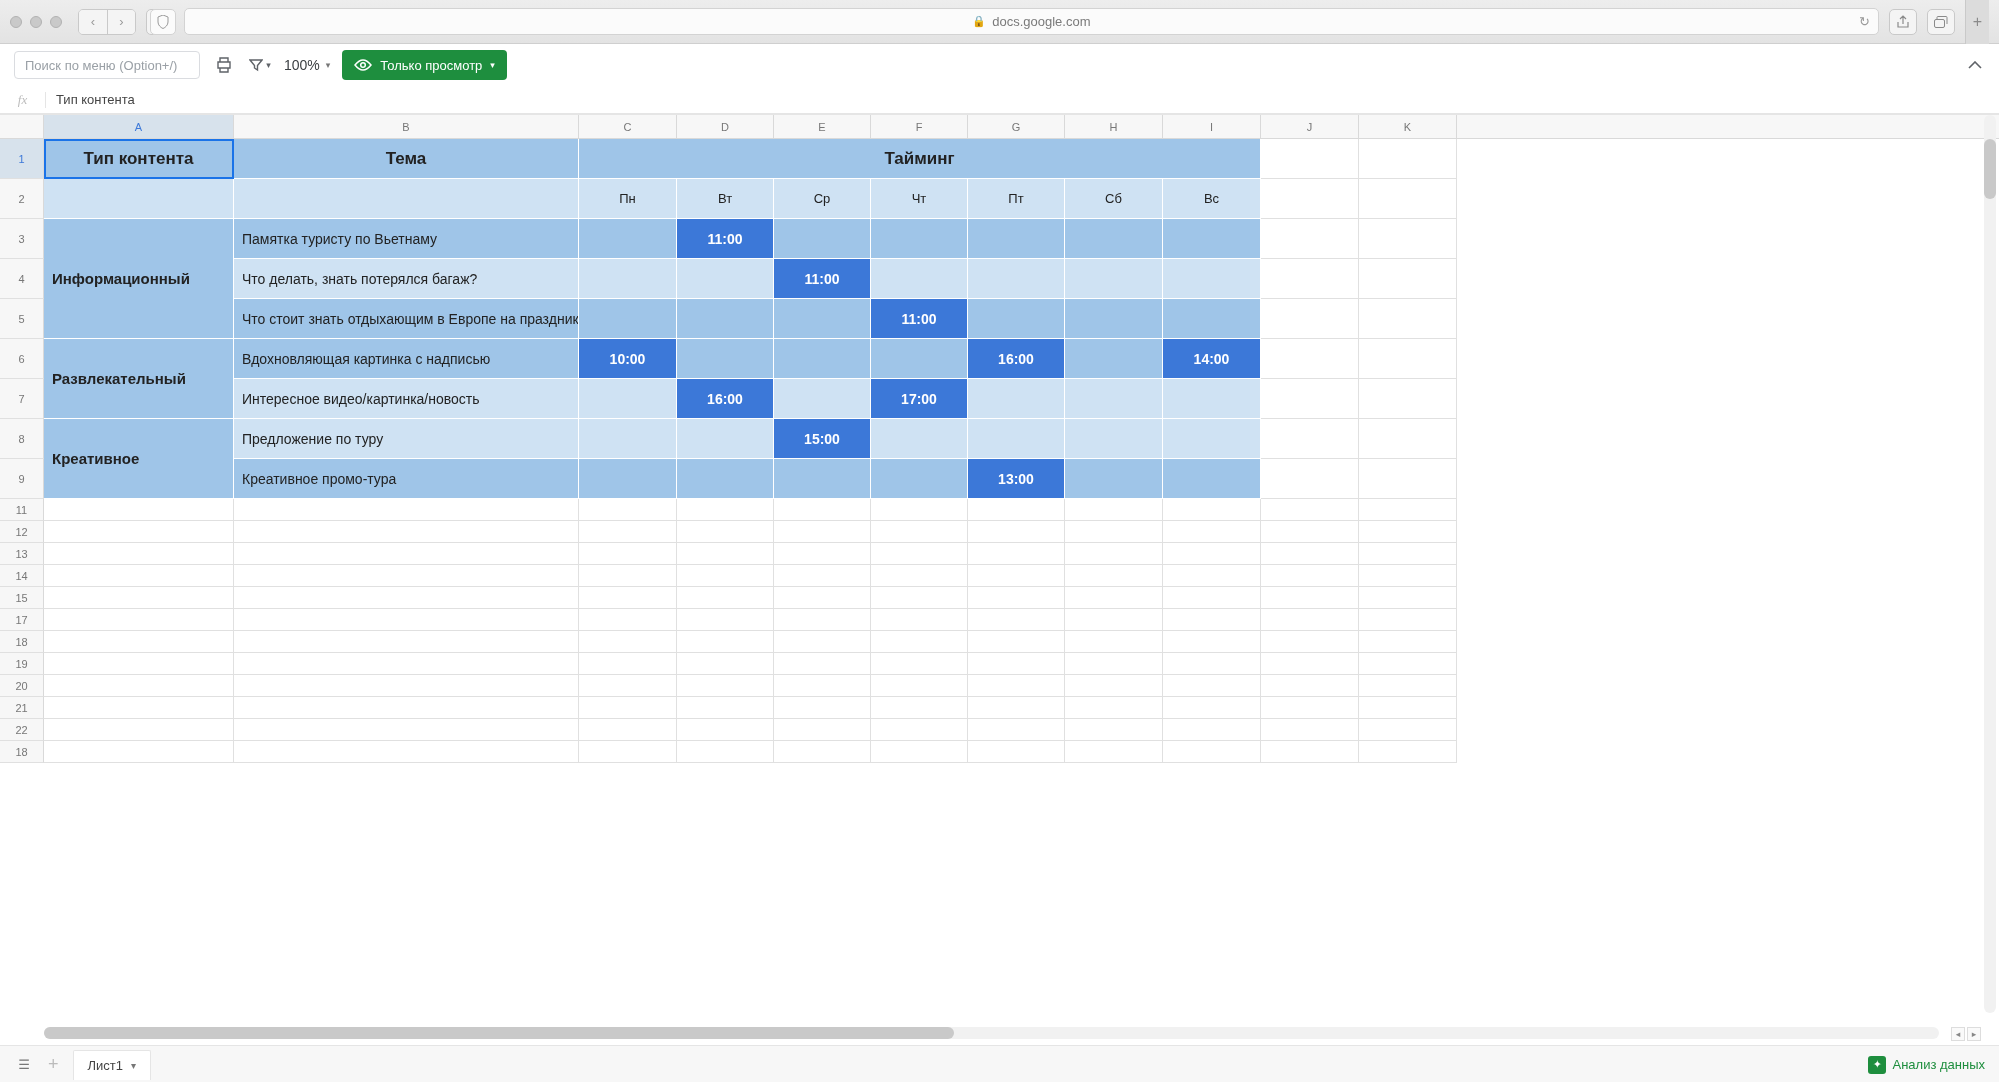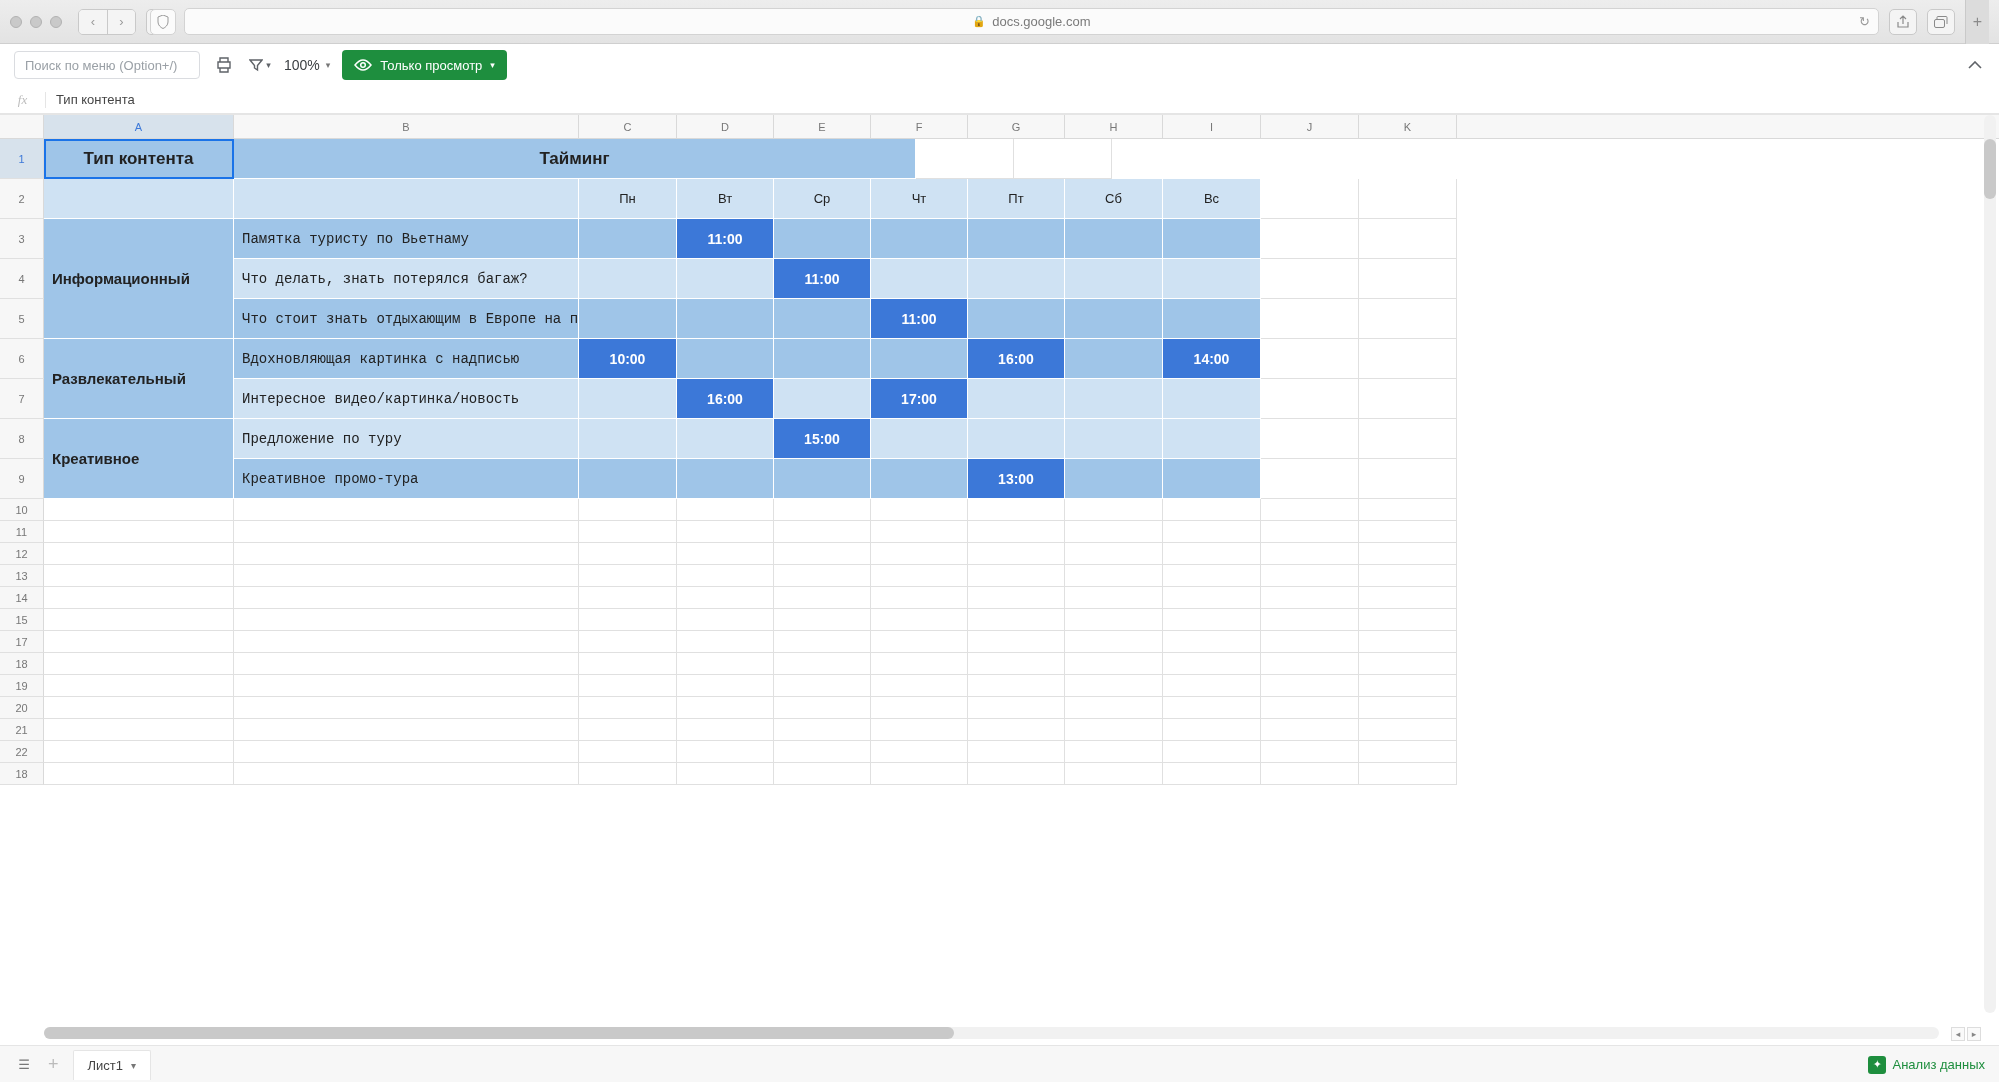--- a/index.html
+++ b/index.html
@@ -61,21 +61,21 @@
   .rows{display:flex;flex-direction:column;}
   .row{display:flex;height:22px;}
   .row.data{height:40px;}
   .rh{width:44px;flex:0 0 44px;display:flex;align-items:center;justify-content:center;font-size:11px;color:#777;background:var(--col-head-bg);border-right:1px solid var(--col-head-bd);border-bottom:1px solid var(--grid-bd);}
   .rh.sel{background:#d7e2ec;color:#3c78d8;}
   .cell{border-right:1px solid var(--grid-bd);border-bottom:1px solid var(--grid-bd);display:flex;align-items:center;padding:0 6px;font-size:14px;overflow:hidden;white-space:nowrap;}
   .c-head{background:var(--header-blue);font-weight:700;font-size:17px;justify-content:center;border-color:#fff;}
   .c-pale{background:var(--pale-blue);border-color:#fff;}
   .c-day{background:var(--pale-blue);border-color:#fff;justify-content:center;font-size:13px;}
   .c-type{background:var(--header-blue);border-color:#fff;font-weight:700;font-size:15px;justify-content:flex-start;padding-left:8px;}
-  .c-theme{background:var(--header-blue);border-color:#fff;font-size:14px;padding-left:8px;font-family:Liberation Mono, monospace;}
+  .c-theme{background:var(--header-blue);border-color:#fff;font-size:14px;padding-left:8px;}
   .c-theme.alt{background:var(--pale-blue);}
   .c-time{background:var(--dark-blue);color:#fff;font-weight:700;justify-content:center;border-color:#fff;}
   .c-timing-empty{background:var(--header-blue);border-color:#fff;}
   .c-timing-empty.alt{background:var(--pale-blue);}
   .c-empty{background:#fff;}
   .sel-cell{outline:2px solid #1a73e8;outline-offset:-2px;position:relative;z-index:2;}
 
   .hscroll{position:absolute;bottom:6px;left:44px;right:60px;height:12px;border-radius:6px;background:#f1f1f1;}
   .hscroll .thumb{position:absolute;left:0;top:0;height:12px;width:48%;border-radius:6px;background:#c9c9c9;}
   .nav-arrows{position:absolute;bottom:4px;right:18px;display:flex;gap:2px;}
@@ -194,20 +194,21 @@
         <div class="ch" style="width:97px;flex:0 0 97px">G</div>
         <div class="ch" style="width:98px;flex:0 0 98px">H</div>
         <div class="ch" style="width:98px;flex:0 0 98px">I</div>
         <div class="ch" style="width:98px;flex:0 0 98px">J</div>
         <div class="ch" style="width:98px;flex:0 0 98px">K</div>
       </div>
       <div class="rows">
         <div class="row data">
           <div class="rh sel">1</div>
           <div class="cell c-head sel-cell" style="width:190px;flex:0 0 190px">Тип контента</div>
+          <div class="cell c-head" style="width:345px;flex:0 0 345px">Тема</div>
           <div class="cell c-head" style="width:682px;flex:0 0 682px">Тайминг</div>
           <div class="cell c-empty" style="width:98px;flex:0 0 98px"></div>
           <div class="cell c-empty" style="width:98px;flex:0 0 98px"></div>
         </div>
         <div class="row data">
           <div class="rh">2</div>
           <div class="cell c-pale" style="width:190px;flex:0 0 190px"></div>
           <div class="cell c-pale" style="width:345px;flex:0 0 345px"></div>
           <div class="cell c-day" style="width:98px;flex:0 0 98px">Пн</div>
           <div class="cell c-day" style="width:97px;flex:0 0 97px">Вт</div>
@@ -307,34 +308,20 @@
           <div class="rh">9</div>
           <div style="width:190px;flex:0 0 190px"></div>
           <div class="cell c-theme" style="width:345px;flex:0 0 345px">Креативное промо-тура</div>
           <div class="cell c-timing-empty" style="width:98px;flex:0 0 98px"></div>
           <div class="cell c-timing-empty" style="width:97px;flex:0 0 97px"></div>
           <div class="cell c-timing-empty" style="width:97px;flex:0 0 97px"></div>
           <div class="cell c-timing-empty" style="width:97px;flex:0 0 97px"></div>
           <div class="cell c-time" style="width:97px;flex:0 0 97px">13:00</div>
           <div class="cell c-timing-empty" style="width:98px;flex:0 0 98px"></div>
           <div class="cell c-timing-empty" style="width:98px;flex:0 0 98px"></div>
-          <div class="cell c-empty" style="width:98px;flex:0 0 98px"></div>
-          <div class="cell c-empty" style="width:98px;flex:0 0 98px"></div>
-        </div>
-        <div class="row">
-          <div class="rh">10</div>
-          <div class="cell c-empty" style="width:190px;flex:0 0 190px"></div>
-          <div class="cell c-empty" style="width:345px;flex:0 0 345px"></div>
-          <div class="cell c-empty" style="width:98px;flex:0 0 98px"></div>
-          <div class="cell c-empty" style="width:97px;flex:0 0 97px"></div>
-          <div class="cell c-empty" style="width:97px;flex:0 0 97px"></div>
-          <div class="cell c-empty" style="width:97px;flex:0 0 97px"></div>
-          <div class="cell c-empty" style="width:97px;flex:0 0 97px"></div>
-          <div class="cell c-empty" style="width:98px;flex:0 0 98px"></div>
-          <div class="cell c-empty" style="width:98px;flex:0 0 98px"></div>
           <div class="cell c-empty" style="width:98px;flex:0 0 98px"></div>
           <div class="cell c-empty" style="width:98px;flex:0 0 98px"></div>
         </div>
         <div class="row">
           <div class="rh">11</div>
           <div class="cell c-empty" style="width:190px;flex:0 0 190px"></div>
           <div class="cell c-empty" style="width:345px;flex:0 0 345px"></div>
           <div class="cell c-empty" style="width:98px;flex:0 0 98px"></div>
           <div class="cell c-empty" style="width:97px;flex:0 0 97px"></div>
           <div class="cell c-empty" style="width:97px;flex:0 0 97px"></div>

